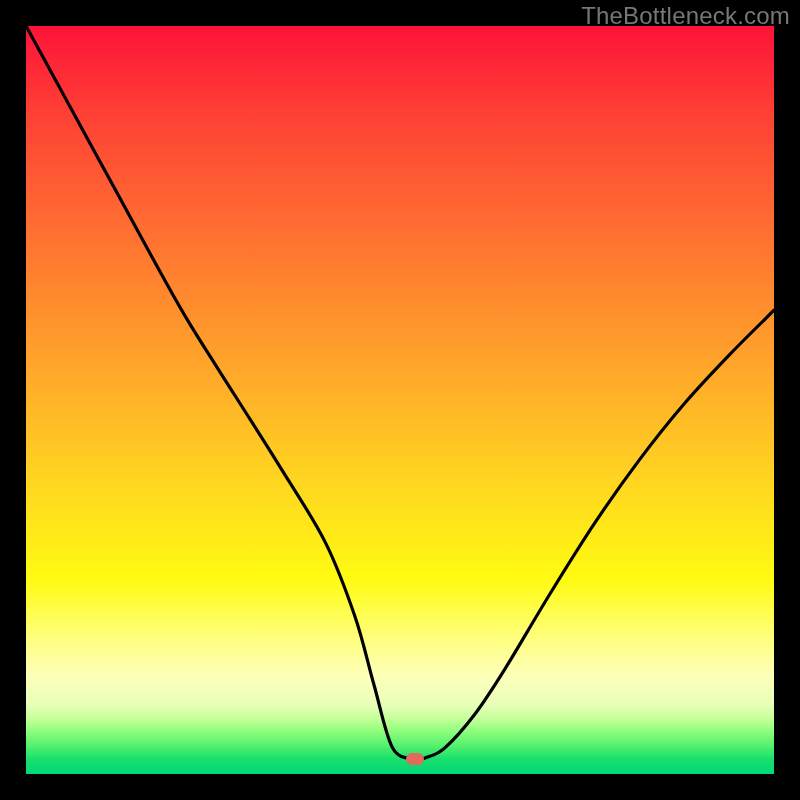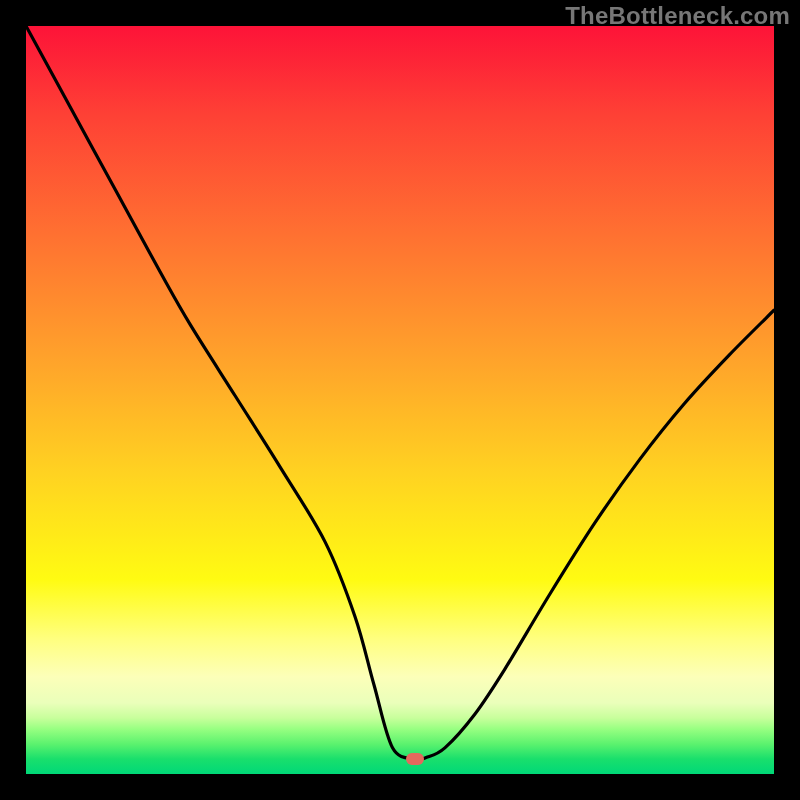--- a/index.html
+++ b/index.html
@@ -15,21 +15,21 @@
     height: 800px;
     background: #000;
     position: relative;
   }
   .watermark {
     position: absolute;
     top: 2px;
     right: 10px;
     font-family: Arial, Helvetica, sans-serif;
     font-size: 24px;
-    font-weight: 700;
+    font-weight: 400;
     color: #777;
     letter-spacing: 0.2px;
     z-index: 5;
   }
   .plot-area {
     position: absolute;
     left: 26px;
     top: 26px;
     width: 748px;  
     height: 748px;

